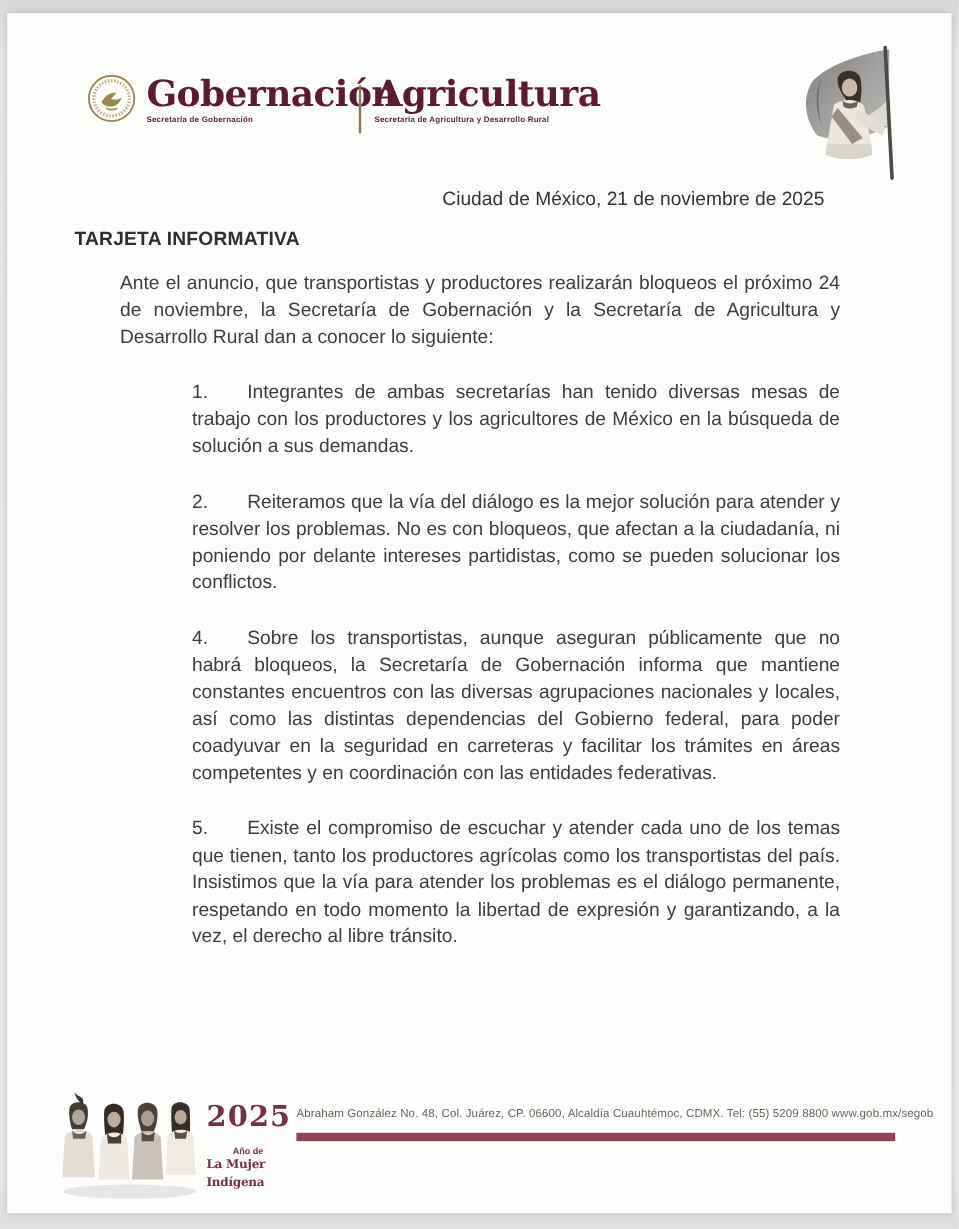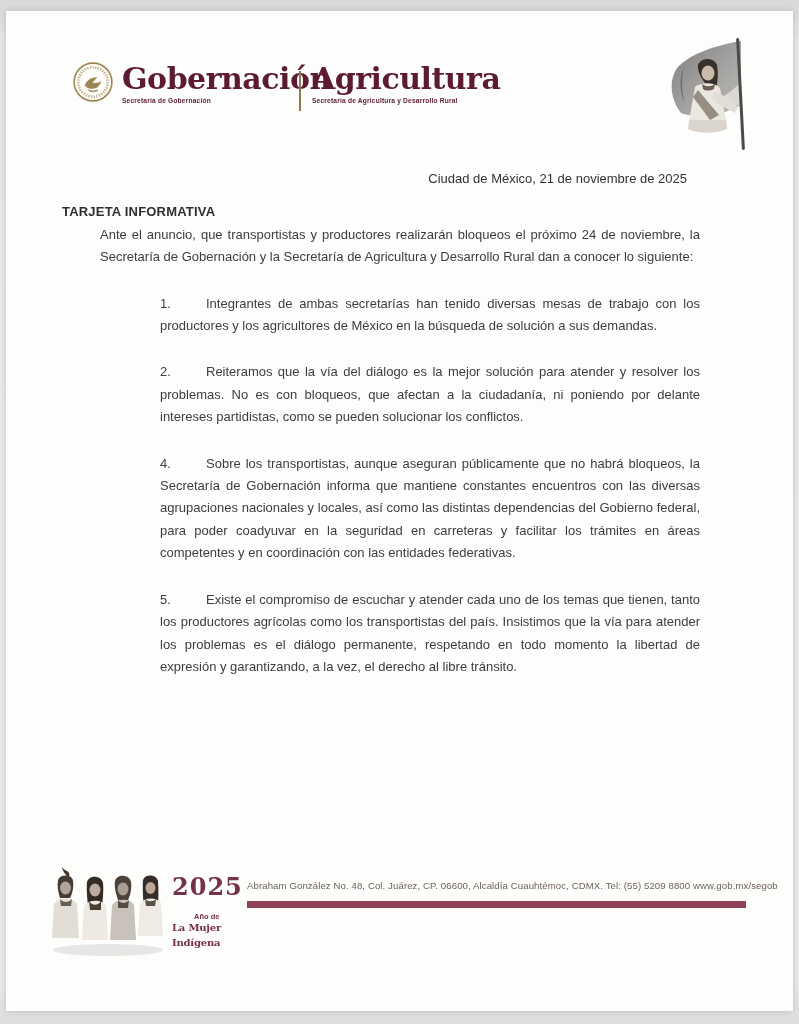--- a/index.html
+++ b/index.html
@@ -20,31 +20,31 @@
   .agr-block { left:312px; }
   .wordmark { font-family:"DejaVu Serif", serif; font-weight:700; font-size:30px;
               line-height:32px; color:#5d1b33; letter-spacing:-0.5px; }
   .wordmark-sub { font-weight:700; font-size:6.6px; color:#5d1b33; margin-top:2px;
                   letter-spacing:.2px; }
   .logo-divider { position:absolute; left:299px; top:71px; width:2px; height:40px;
                   background:#8c7a50; }
   .flag-art { position:absolute; left:645px; top:34px; width:130px; height:120px; }
 
   
-  .doc-text { position:absolute; left:100px; top:168px; width:600px;
-              color:#3d3d3d; font-size:13px; line-height:22.4px; }
+  .doc-text { position:absolute; left:100px; top:156px; width:600px;
+              color:#3d3d3d; font-size:16px; line-height:22.4px; }
   .dateline { text-align:right; padding-right:13px; color:#333; }
   .doc-title { margin-top:11px; position:relative; left:-38px;
                font-weight:700; color:#2f2f2f; letter-spacing:0.2px; }
-  .intro { text-align:justify; }
+  .intro { margin-top:14px; text-align:justify; }
   .item { margin-left:60px; width:540px; margin-top:24px; text-align:justify; }
   .num { display:inline-block; width:46px; }
 
   
-  .footer { position:absolute; left:0; top:863px; width:787px; height:110px; }
+  .footer { position:absolute; left:0; top:906px; width:787px; height:110px; }
   .women-art { position:absolute; left:48px; top:3px; width:126px; height:100px; }
   .year-block { position:absolute; left:172px; top:13px; width:70px; color:#77304a; }
   .y2025 { font-family:"DejaVu Serif", serif; font-weight:700; font-size:24px;
            line-height:22px; letter-spacing:1px; }
   .yprefix { font-size:7.5px; font-weight:700; padding-left:22px; line-height:9px;margin-top:14px; }
   .yline { font-family:"DejaVu Serif", serif; font-weight:700; font-size:10px;
            line-height:14.5px; letter-spacing:-0.2px; }
   .addr { position:absolute; left:247px; top:17px; width:500px; font-size:9.6px;
           color:#6e6260; letter-spacing:0.1px; white-space:nowrap; }
   .footer-bar { position:absolute; left:247px; top:38px; width:499px; height:7px;

